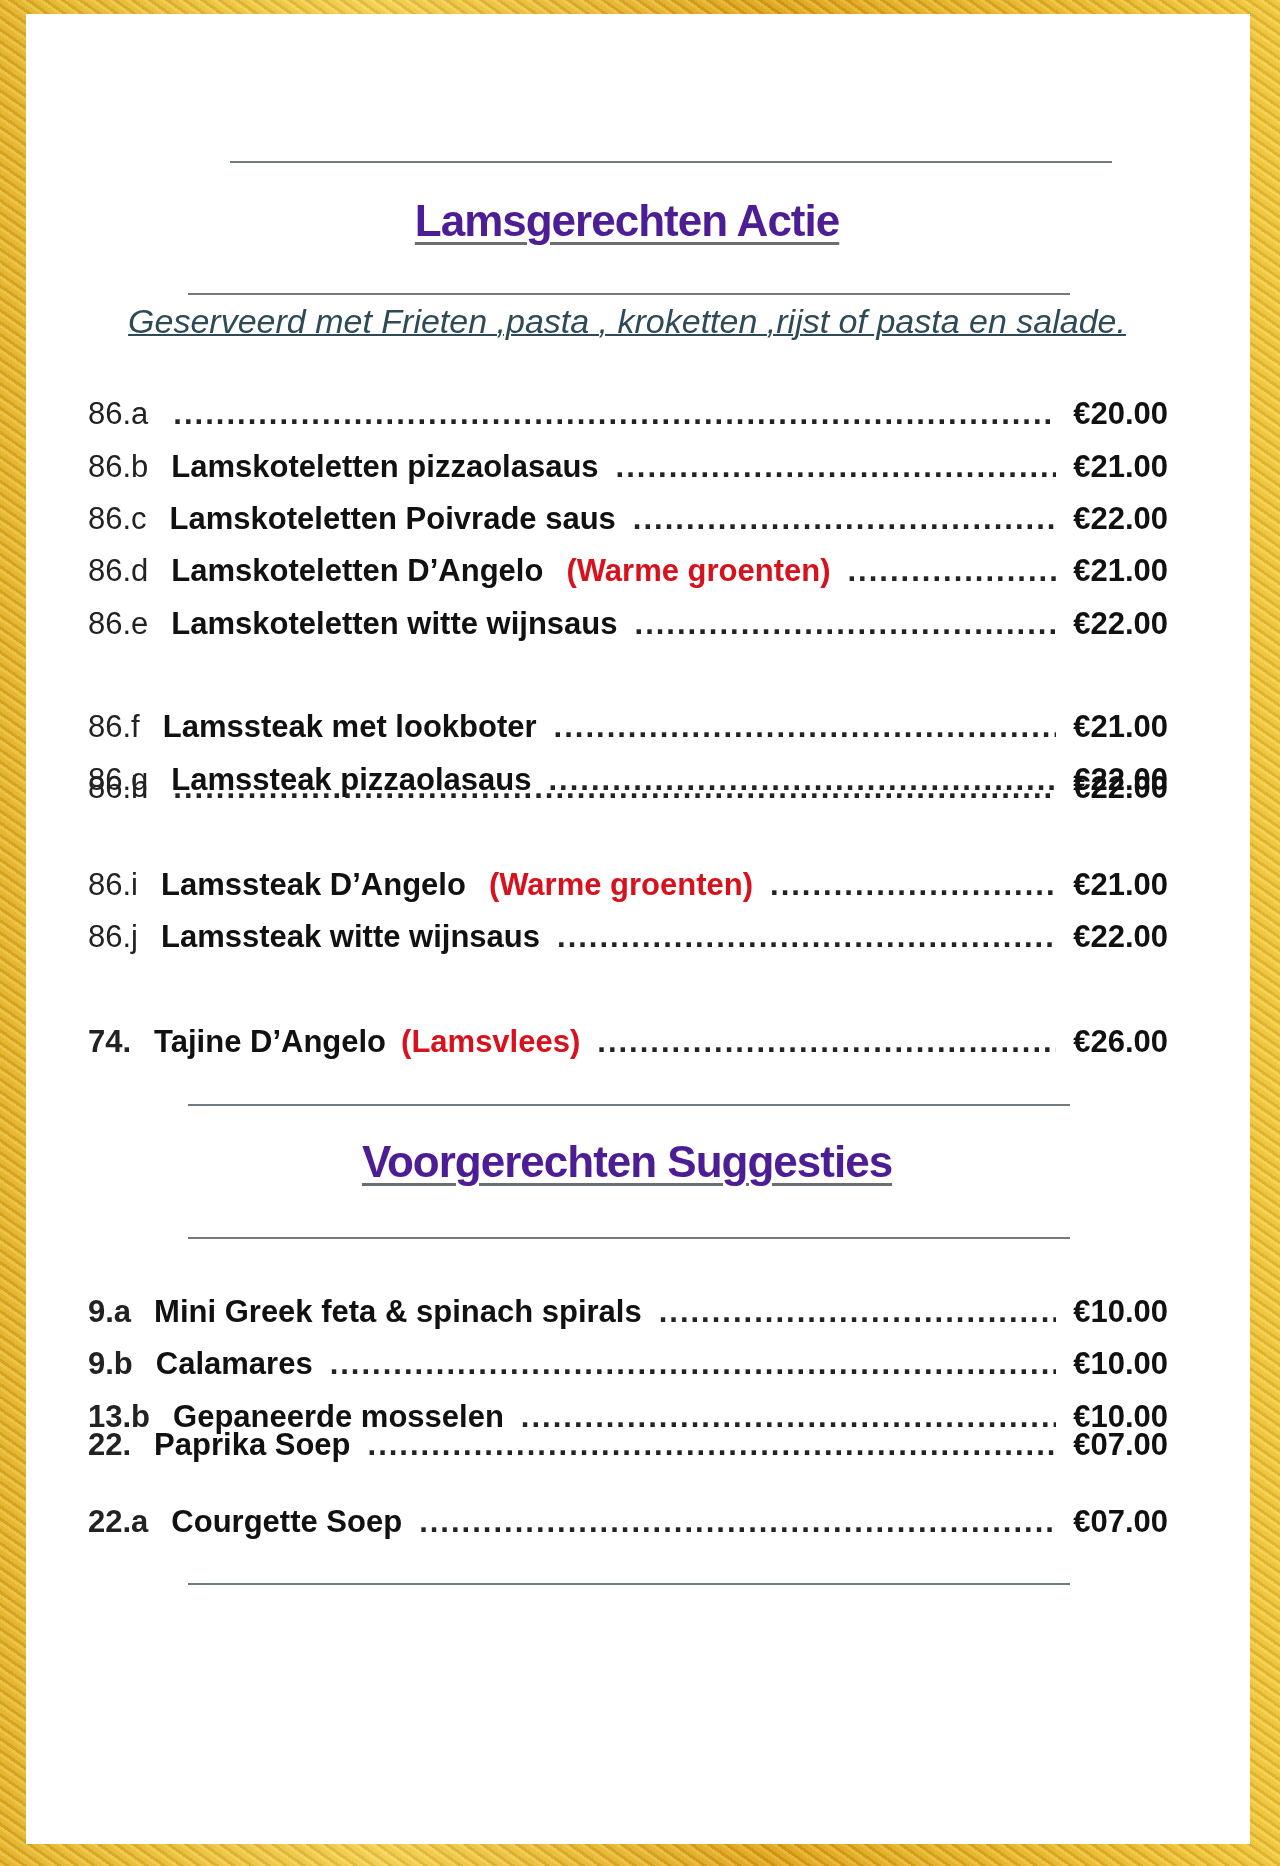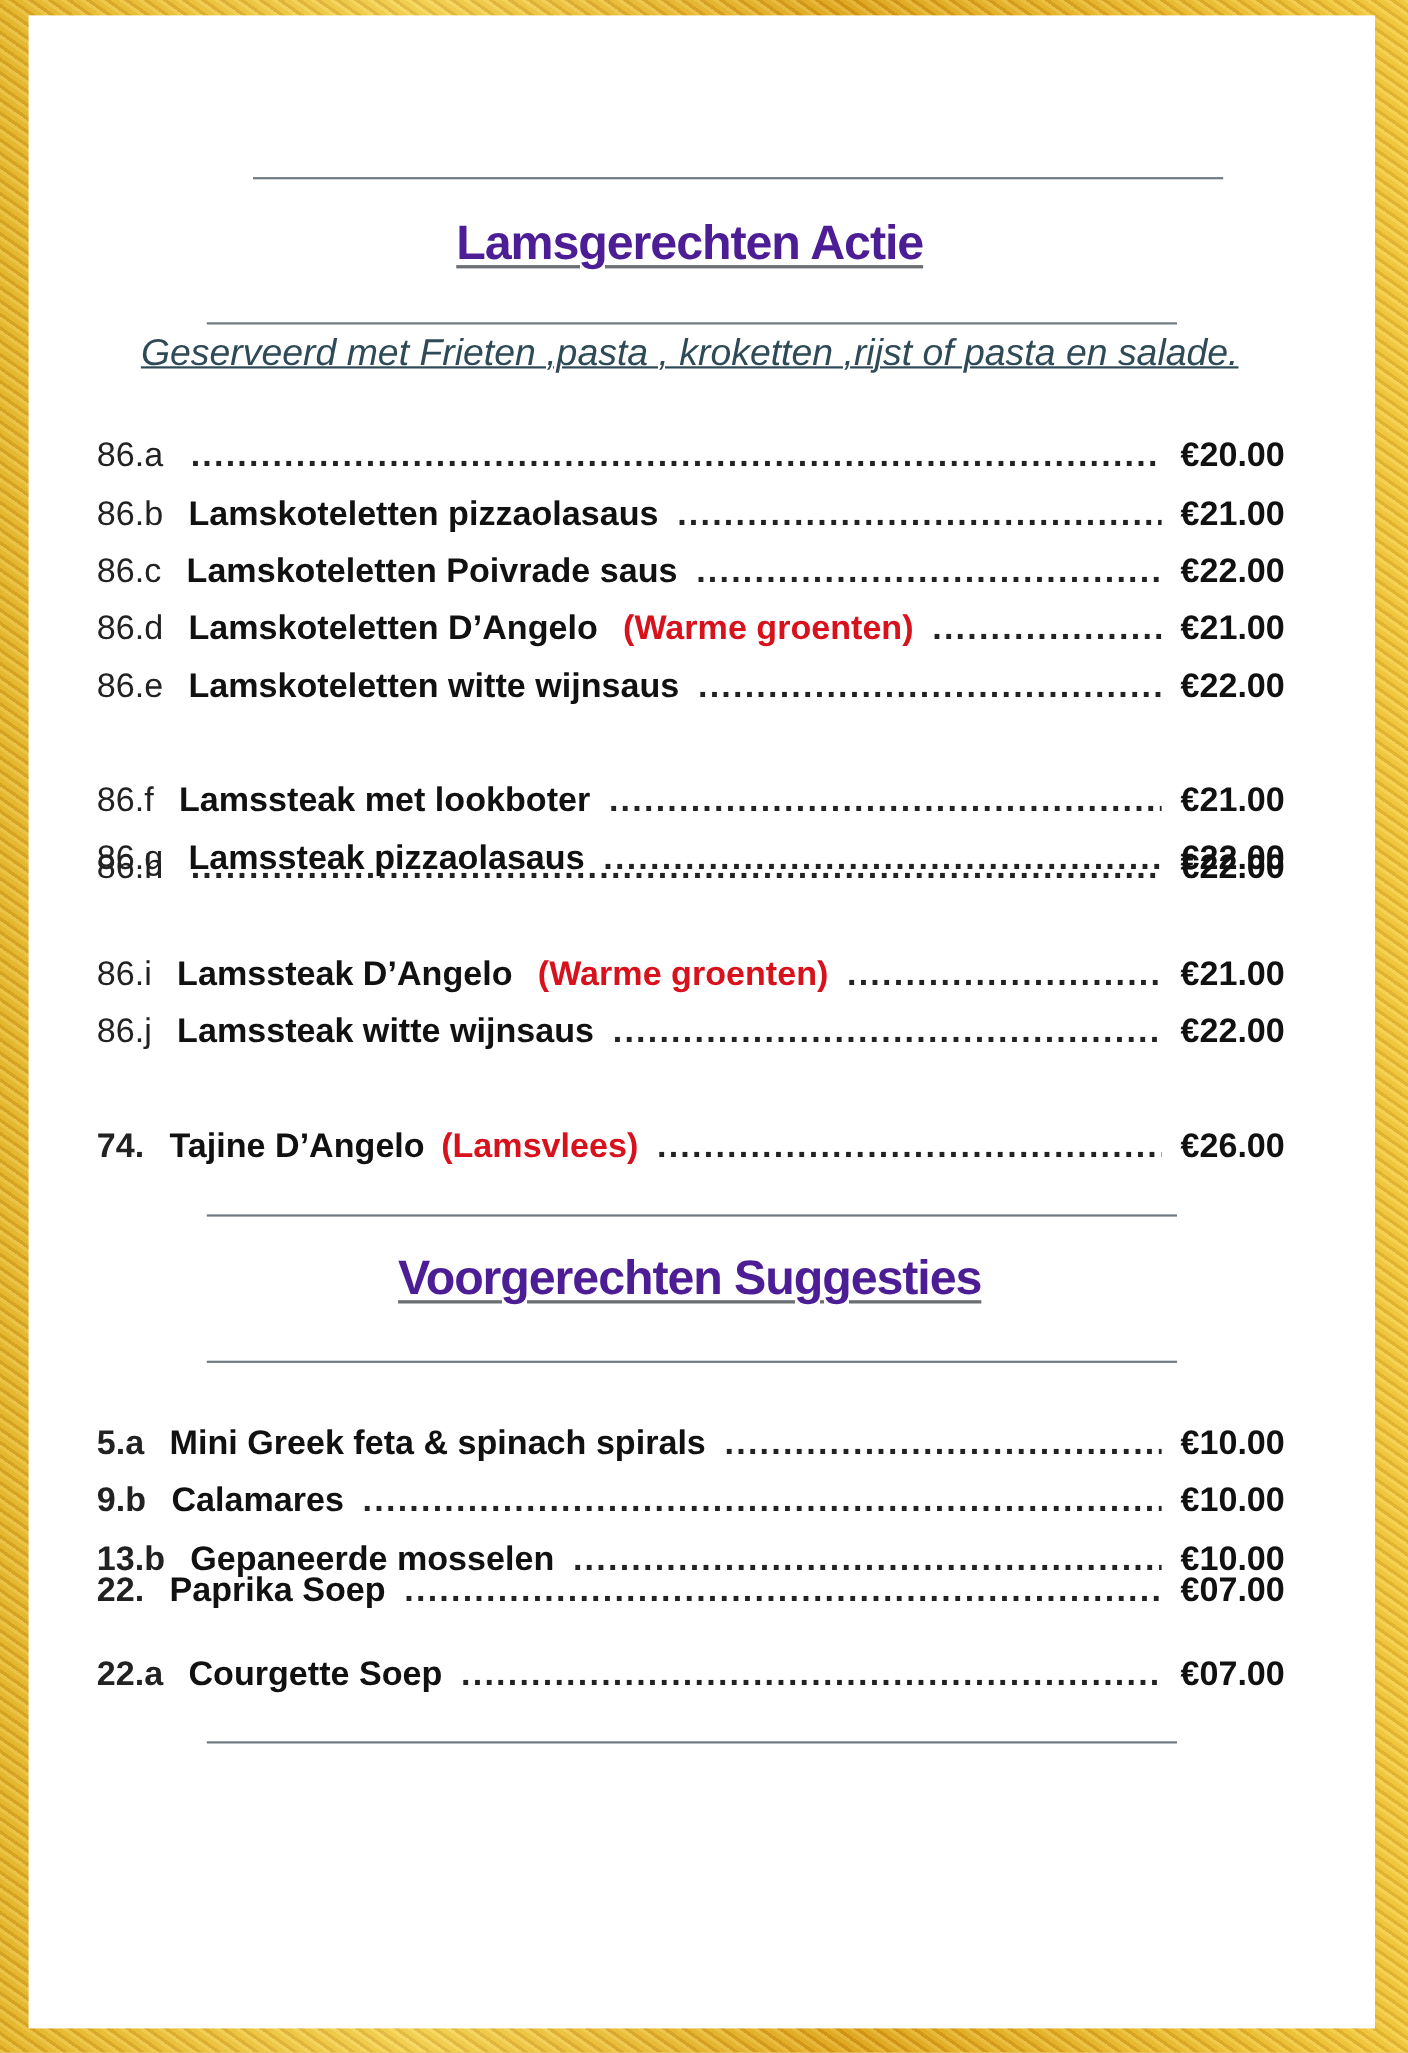--- a/index.html
+++ b/index.html
@@ -132,21 +132,21 @@
   <span class="price">€26.00</span>
 </div>
 
 <div class="rule" style="left:188px; width:882px; top:1104px;"></div>
 <div class="title" style="top:1137px;">
   <span>Voorgerechten Suggesties</span>
 </div>
 <div class="rule" style="left:188px; width:882px; top:1237px;"></div>
 
 <div class="item" style="top:1294px;">
-  <span class="code bold">5.a</span>
+  <span class="code bold">9.a</span>
   <span class="name">Mini Greek feta &amp; spinach spirals</span>
   <span class="dots"></span>
   <span class="price">€10.00</span>
 </div>
 <div class="item" style="top:1346px;">
   <span class="code bold">9.b</span>
   <span class="name">Calamares</span>
   <span class="dots"></span>
   <span class="price">€10.00</span>
 </div>

